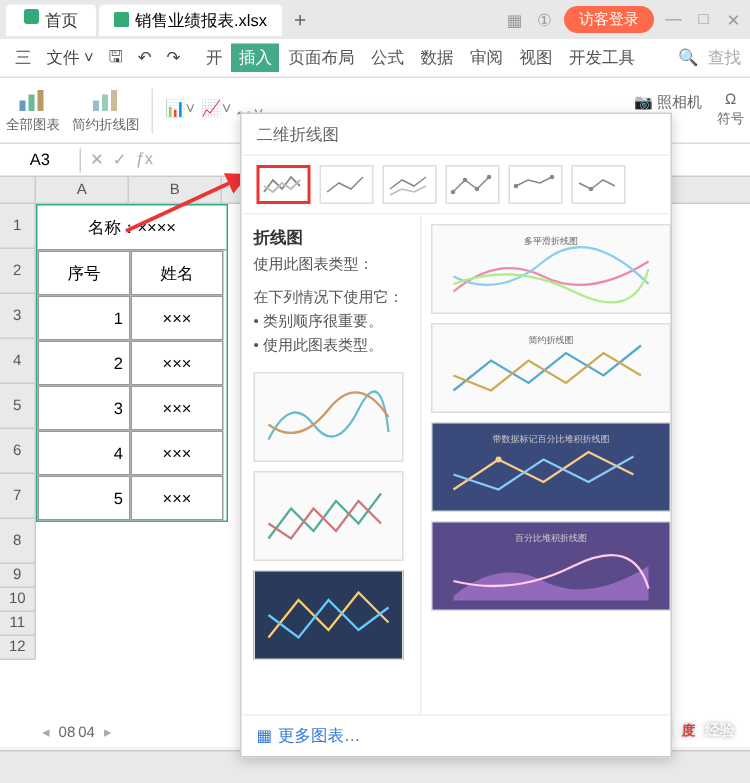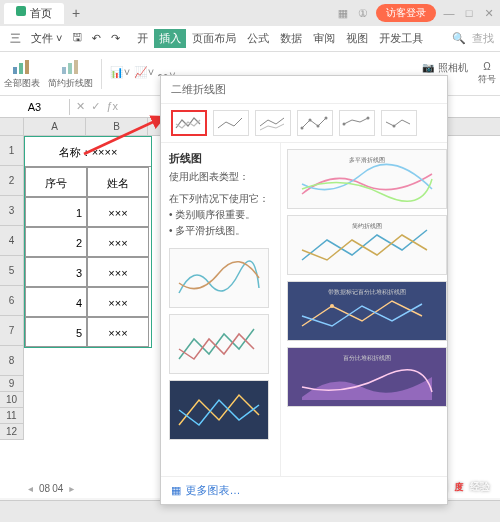--- a/index.html
+++ b/index.html
@@ -28,21 +28,21 @@
 
 .toolbar { height: 44px; background: #fff; border-bottom: 1px solid #ddd; display: flex; align-items: center; padding: 0 4px; gap: 8px; }
 .tool-grp { display: flex; flex-direction: column; align-items: center; gap: 1px; }
 .tool-icon { width: 20px; height: 18px; display: flex; align-items: center; justify-content: center; }
 .tool-lbl { font-size: 9px; color: #666; }
 .tool-sep { width: 1px; height: 30px; background: #ddd; }
 .small-tools { display: flex; gap: 4px; color: #888; }
 
 
 .fbar { height: 22px; background: #fff; border-bottom: 1px solid #ccc; display: flex; align-items: center; }
-.namebox { width: 70px; border-right: 1px solid #ccc; padding: 2px 6px; font-size: 11px; text-align: center; }
+.namebox { width: 54px; border-right: 1px solid #ccc; padding: 2px 6px; font-size: 11px; text-align: center; }
 .fbar-btns { display: flex; gap: 6px; padding: 0 6px; color: #aaa; }
 
 
 .sheet-wrap { position: relative; background: #fff; height: 380px; }
 .colheads { display: flex; height: 18px; background: #e9e9e9; border-bottom: 1px solid #ccc; font-size: 10px; color: #555; }
 .rowhead-spacer { width: 24px; border-right: 1px solid #ccc; }
 .colhead { width: 62px; text-align: center; border-right: 1px solid #ccc; line-height: 18px; }
 .sheet-body { display: flex; }
 .rowheads { width: 24px; background: #e9e9e9; }
 .rowhead { height: 30px; border-bottom: 1px solid #ccc; border-right: 1px solid #ccc; text-align: center; font-size: 10px; color: #555; line-height: 30px; }
@@ -85,20 +85,23 @@
 .wm-sub { font-size: 10px; }
 
 svg { display: block; }
 </style>
 </head>
 <body>
 
 <div class="tabbar">
   <div class="tab-home">
       <span>首页</span>
+    </div>
+  <div class="tab-file">
+      <span>销售业绩报表.xlsx</span>
     </div>
   <div class="tab-add">+</div>
   <div class="winctrl">
     <span class="winicon">▦</span>
     <span class="winicon">①</span>
     <span class="login-btn">访客登录</span>
     <span class="winicon">—</span>
     <span class="winicon">□</span>
     <span class="winicon">✕</span>
   </div>
@@ -276,21 +279,21 @@
           <circle cx="10" cy="12" r="1.5" fill="#888"></circle>
         </svg>
       </div>
   </div>
   <div class="fly-body">
     <div class="fly-desc">
       <h4>折线图</h4>
       <p>使用此图表类型：</p>
       <p style="margin-top:8px">在下列情况下使用它：</p>
       <p>• 类别顺序很重要。</p>
-      <p>• 多平滑折线图。</p>
+      <p>• 使用此图表类型。</p>
       <div style="margin-top:10px">
         <div class="gal-item" style="width:100px;height:60px">
             <svg width="90" height="50">
               <path d="M5,40 Q20,10 35,30 T65,20 T85,35" fill="none" stroke="#6bc" stroke-width="1.5"></path>
               <path d="M5,30 Q25,45 45,20 T85,25" fill="none" stroke="#c96" stroke-width="1.5"></path>
             </svg>
           </div>
         <div class="gal-item" style="width:100px;height:60px;margin-top:6px">
             <svg width="90" height="50">
               <polyline points="5,40 20,20 35,35 50,15 65,30 80,10" fill="none" stroke="#5a9" stroke-width="1.5"></polyline>

